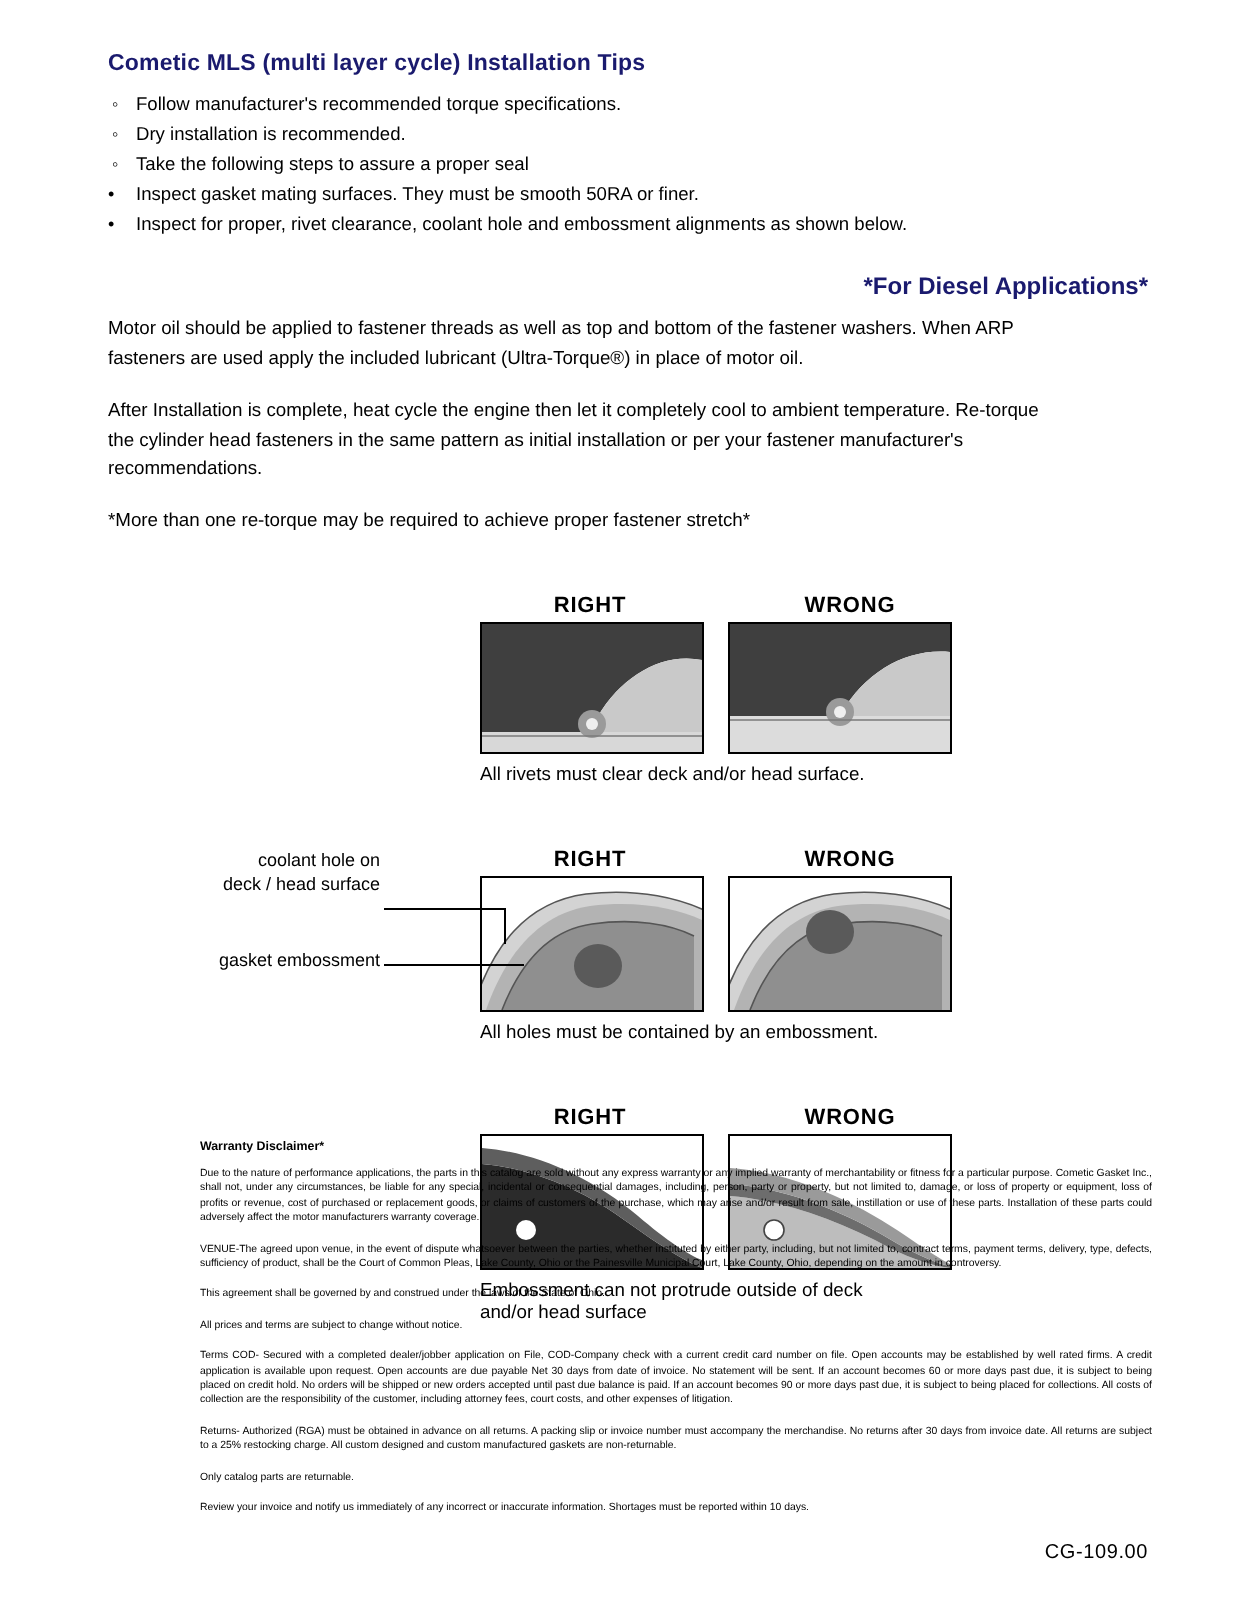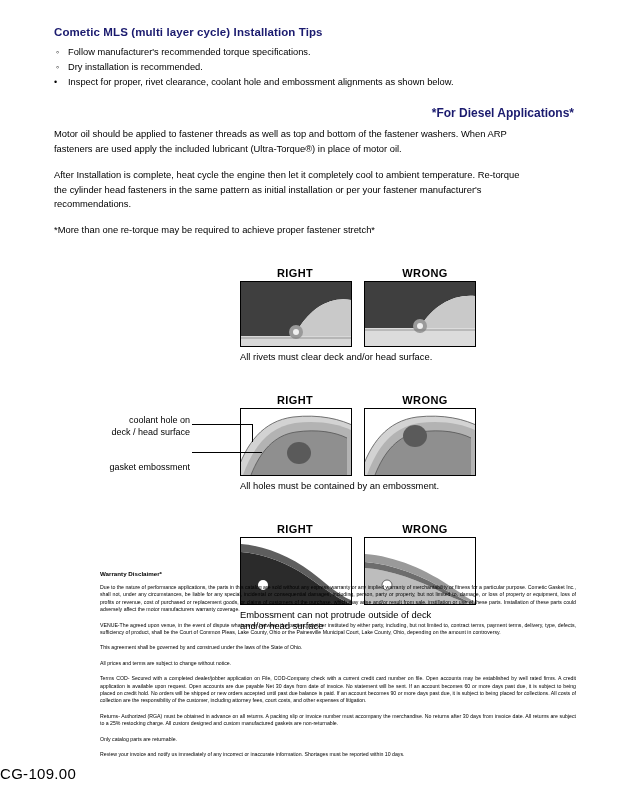--- a/index.html
+++ b/index.html
@@ -158,38 +158,40 @@
     font-size: 5.2px;
     line-height: 7.4px;
     margin: 0 0 8px 0;
     text-align: justify;
   }
   .doc-id {
     position: absolute;
     left: 0;
     right: 44px;
     bottom: 18px;
-    text-align: left;
-    font-size: 15px;
+    text-align: right;
+    font-size: 10px;
     letter-spacing: 0.3px;
   }
   svg { display: block; }
 </style>
 </head>
 <body>
 
 <div class="page">
 
   <h1 class="title">Cometic MLS (multi layer cycle) Installation Tips</h1>
 
   <ul class="bullet-list">
     <li>Follow manufacturer's recommended torque specifications.</li>
     <li>Dry installation is recommended.</li>
+    <li>Take the following steps to assure a proper seal</li>
   </ul>
   <ul class="sub-list">
+    <li>Inspect gasket mating surfaces.  They must be smooth 50RA or finer.</li>
     <li>Inspect for proper, rivet clearance, coolant hole and embossment alignments as shown below.</li>
   </ul>
 
   <h2 class="section-head">*For Diesel Applications*</h2>
   <p class="para">Motor oil should be applied to fastener threads as well as top and bottom of the fastener washers. When ARP fasteners are used apply the included lubricant (Ultra-Torque®) in place of motor oil.</p>
   <p class="para">After Installation is complete, heat cycle the engine then let it completely cool to ambient temperature. Re-torque the cylinder head fasteners in the same pattern as initial installation or per your fastener manufacturer's recommendations.</p>
   <p class="note">*More than one re-torque may be required to achieve proper fastener stretch*</p>
 
   <div class="figures">
 
@@ -248,28 +250,28 @@
             <path d="M2,66 C12,38 28,18 54,14 C78,11 98,15 112,22 L112,66 Z" fill="#b3b3b3"></path>
             <path d="M10,66 C19,43 33,26 55,23 C76,20 94,23 106,29 L106,66 Z" fill="#8f8f8f"></path>
             <path d="M-5,66 C5,34 22,12 52,8 C78,5 100,10 115,18" fill="none" stroke="#555" stroke-width="0.8"></path>
             <path d="M10,66 C19,43 33,26 55,23 C76,20 94,23 106,29" fill="none" stroke="#555" stroke-width="0.8"></path>
             <ellipse cx="50" cy="27" rx="12" ry="11" fill="#5a5a5a"></ellipse>
           </svg>
         </div>
       </div>
       <div class="caption">All holes must be contained by an embossment.</div>
 
-      <div class="callout" style="left:-200px; top:20px; width:150px;">
+      <div class="callout" style="left:-200px; top:0; width:150px;">
         <span>coolant hole on</span><br>
         <span>deck / head surface</span>
       </div>
       <div class="callout-line" style="left:-48px; top:30px; width:60px;"></div>
       <div class="callout-line" style="left:12px; top:30px; width:1px; height:18px;"></div>
 
-      <div class="callout" style="left:-200px; top:67px; width:150px;">
+      <div class="callout" style="left:-200px; top:50px; width:150px;">
         <span>gasket embossment</span>
       </div>
       <div class="callout-line" style="left:-48px; top:58px; width:70px;"></div>
     </div>
 
     <div class="fig-row">
       <div class="fig-labels">
         <div class="fig-label">RIGHT</div>
         <div class="fig-label wide-right">WRONG</div>
       </div>

